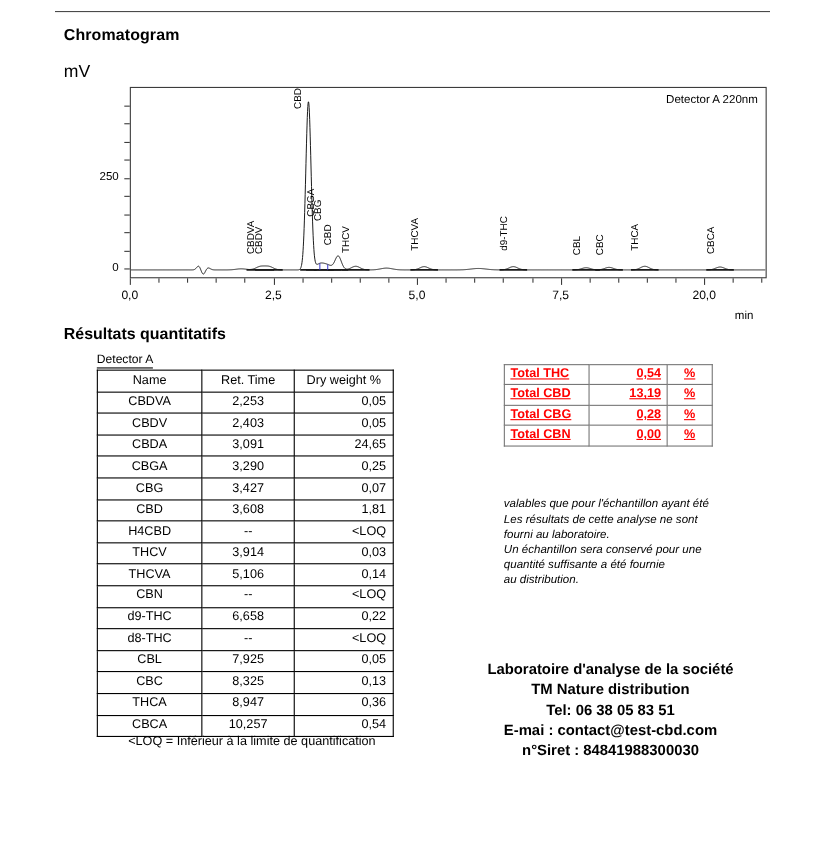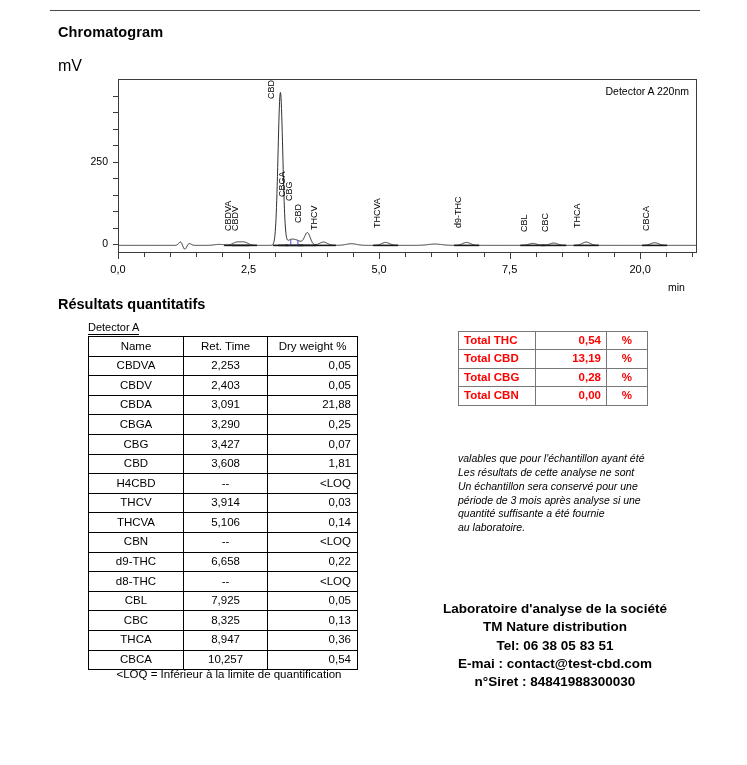--- a/index.html
+++ b/index.html
@@ -159,20 +159,21 @@
   }
   
   #totals-table {
     position: absolute;
     left: 458px;
     top: 331px;
     width: 190px;
     border-collapse: collapse;
     font-size: 11.5px;
     color: #ff0000;
+    text-decoration: underline;
   }
   #totals-table td {
     border: 1.1px solid #777777;
     height: 17.4px;
     padding: 0 5px;
     line-height: 1;
     font-weight: bold;
   }
   #totals-table td.t-name { width: 74px; text-align: left; }
   #totals-table td.t-value { width: 66px; text-align: right; }
@@ -308,21 +309,21 @@
         <td class="num-right">0,05</td>
       </tr>
       <tr>
         <td>CBDV</td>
         <td>2,403</td>
         <td class="num-right">0,05</td>
       </tr>
       <tr>
         <td>CBDA</td>
         <td>3,091</td>
-        <td class="num-right">21,88</td>
+        <td class="num-right">24,65</td>
       </tr>
       <tr>
         <td>CBGA</td>
         <td>3,290</td>
         <td class="num-right">0,25</td>
       </tr>
       <tr>
         <td>CBG</td>
         <td>3,427</td>
         <td class="num-right">0,07</td>
@@ -408,24 +409,24 @@
         <td class="t-name">Total CBN</td>
         <td class="t-value">0,00</td>
         <td class="t-unit">%</td>
       </tr>
     </tbody>
 </table>
 
 <div id="disclaimer">
     <div>valables que pour l'échantillon ayant été</div>
     <div>Les résultats de cette analyse ne sont</div>
+    <div>fourni au laboratoire.</div>
     <div>Un échantillon sera conservé pour une</div>
-    <div>période de 3 mois après analyse si une</div>
     <div>quantité suffisante a été fournie</div>
-    <div>au laboratoire.</div>
+    <div>au distribution.</div>
   </div>
 
 <div id="lab-contact">
     <div>Laboratoire d'analyse de la société</div>
     <div>TM Nature distribution</div>
     <div>Tel: 06 38 05 83 51</div>
     <div>E-mai : contact@test-cbd.com</div>
     <div>n°Siret : 84841988300030</div>
   </div>
 

